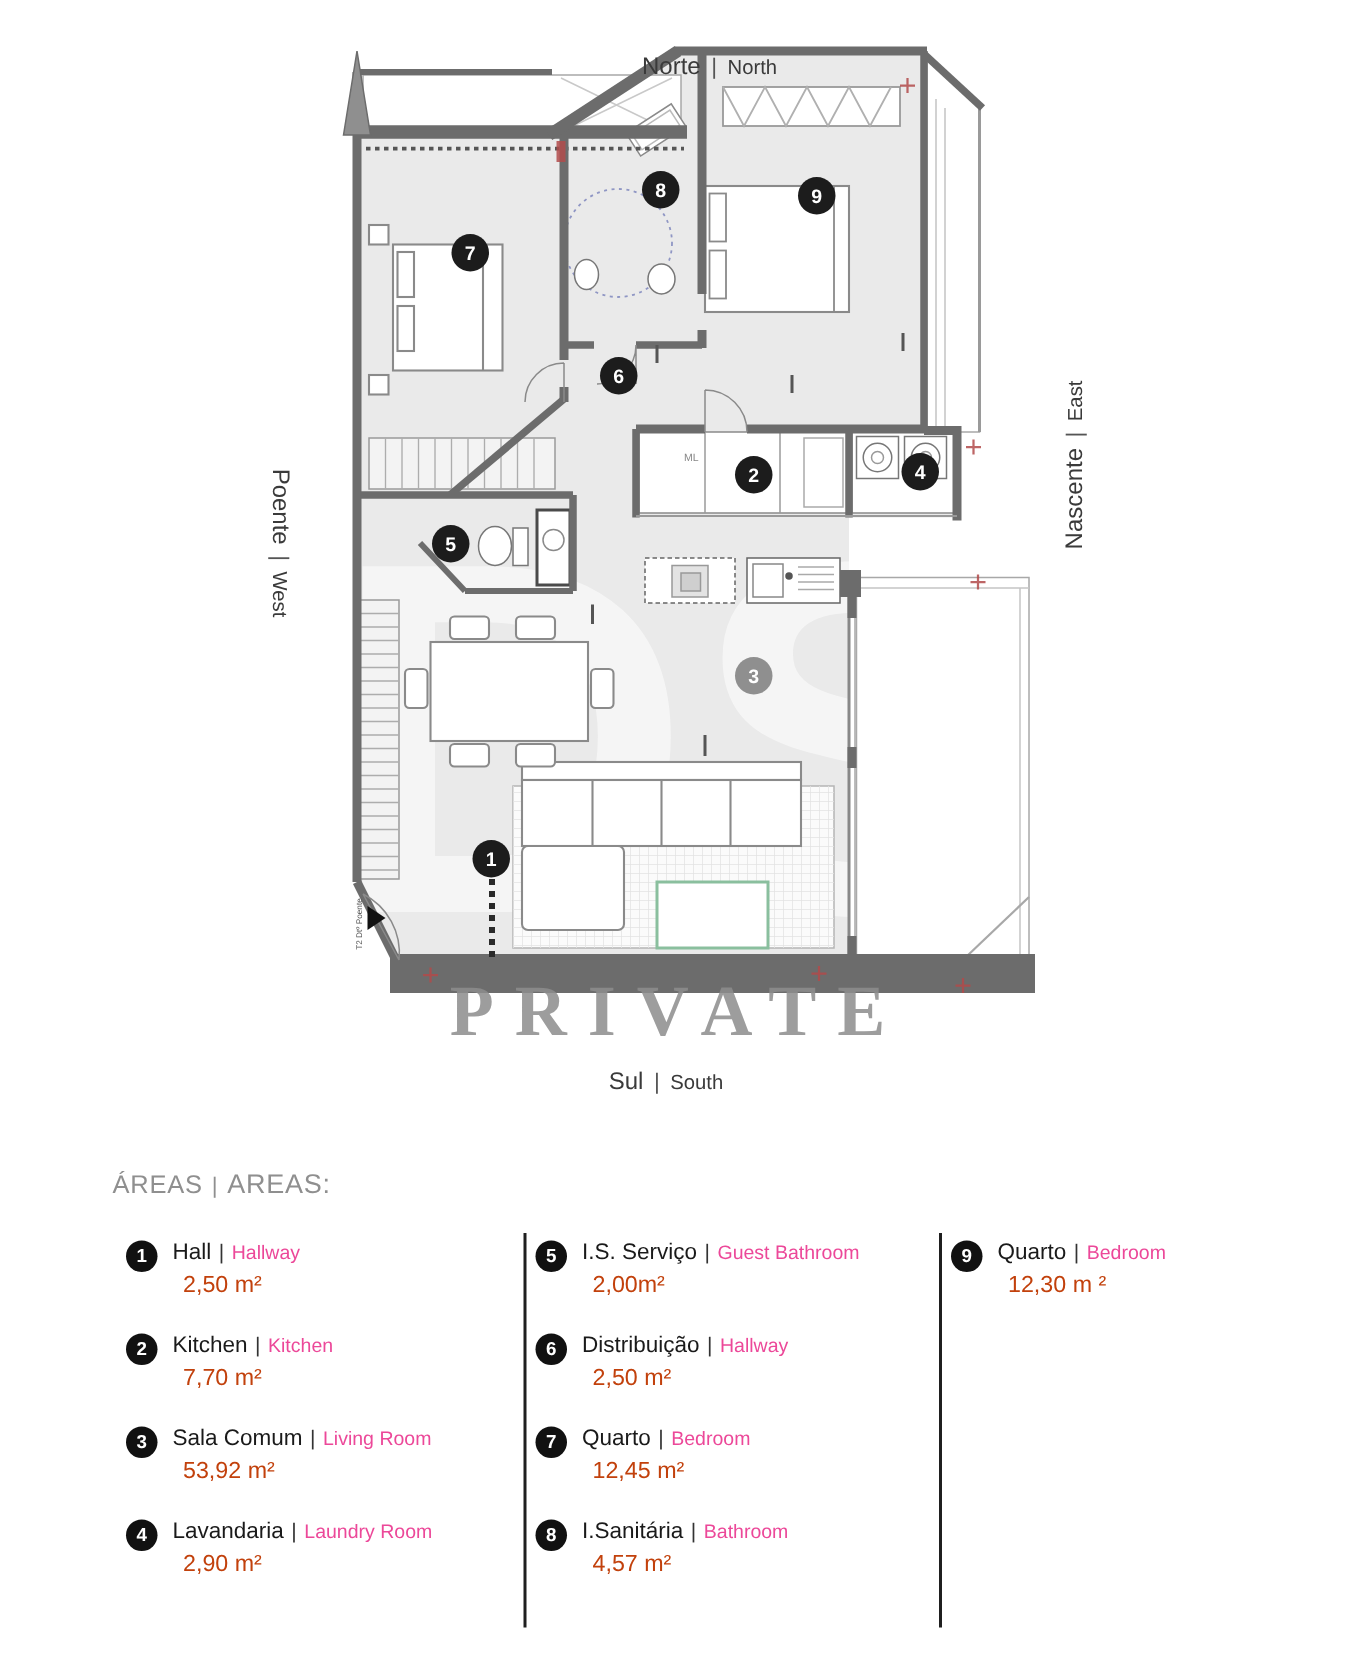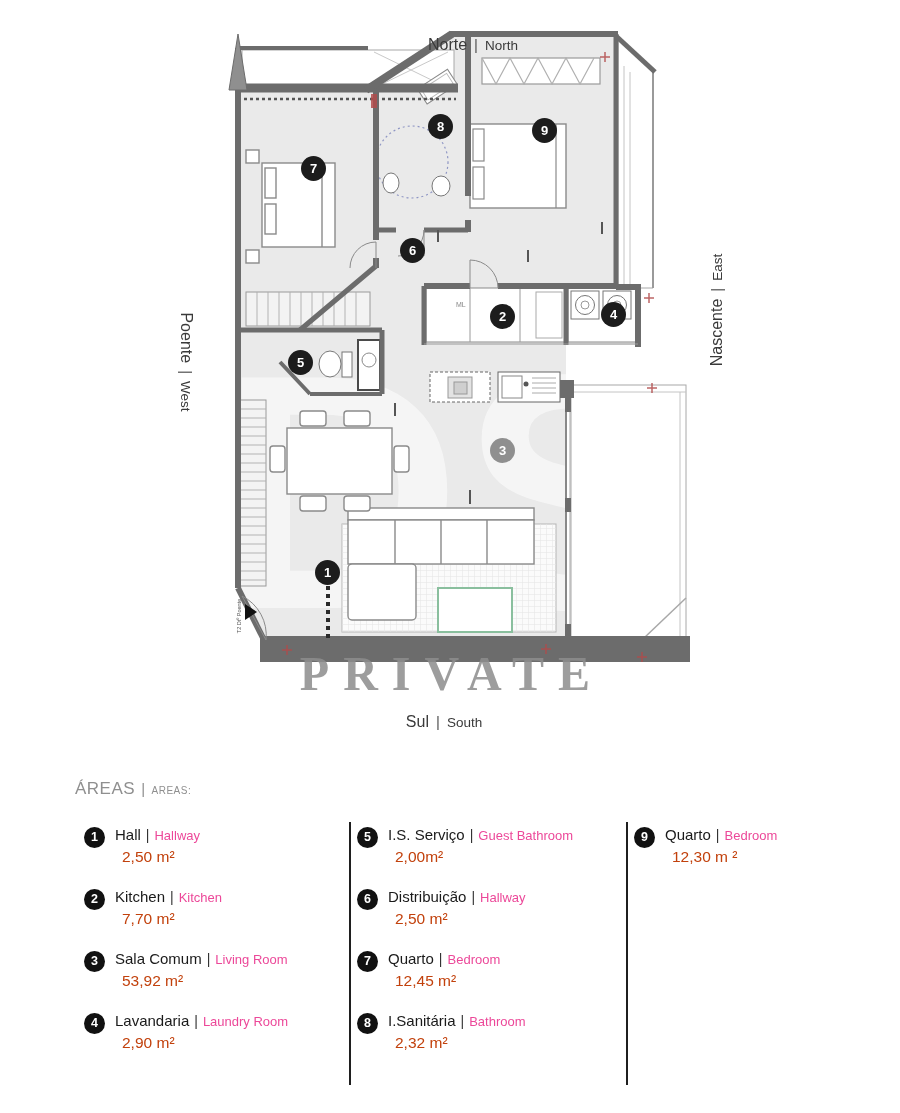--- a/index.html
+++ b/index.html
@@ -15,21 +15,21 @@
   .compass.rot-cw{transform:translate(-50%,-50%) rotate(90deg);}
   .compass.rot-ccw{transform:translate(-50%,-50%) rotate(-90deg);}
   
   .marker{position:absolute;width:25px;height:25px;border-radius:50%;background:#1c1c1c;
     color:#fff;font-size:13px;font-weight:bold;line-height:25px;text-align:center;}
   .marker--muted{background:#8f8f8f;}
   
   .lg-heading{position:absolute;left:75px;top:779px;color:#8f8f8f;letter-spacing:.5px;white-space:nowrap;}
   .lg-heading .pt{font-size:17px;}
   .lg-heading .sep{font-size:15px;margin:0 6px;}
-  .lg-heading .en{font-size:10px;}
+  .lg-heading .en{font-size:18px;}
   .lg-col{position:absolute;display:flex;flex-direction:column;gap:19px;}
   .lg-item{display:flex;align-items:flex-start;min-height:43px;}
   .lg-num{flex:0 0 auto;width:21px;height:21px;border-radius:50%;background:#111;color:#fff;
     font-size:12.5px;font-weight:bold;line-height:21px;text-align:center;margin-right:10px;margin-top:1px;}
   .lg-line1{white-space:nowrap;}
   .lg-pt{font-size:15px;color:#1a1a1a;}
   .lg-sep{font-size:14px;color:#333;margin:0 5px;}
   .lg-en{font-size:13px;color:#ec4899;}
   .lg-area{font-size:15.5px;color:#c2410c;margin-top:4px;padding-left:7px;}
   .lg-divider{position:absolute;width:2px;background:#1f1f1f;}
@@ -303,21 +303,21 @@
       <span class="lg-num">7</span>
       <div class="lg-text">
         <div class="lg-line1"><span class="lg-pt">Quarto</span><span class="lg-sep">|</span><span class="lg-en">Bedroom</span></div>
         <div class="lg-area">12,45 m²</div>
       </div>
     </div>
     <div class="lg-item">
       <span class="lg-num">8</span>
       <div class="lg-text">
         <div class="lg-line1"><span class="lg-pt">I.Sanitária</span><span class="lg-sep">|</span><span class="lg-en">Bathroom</span></div>
-        <div class="lg-area">2,32 m²</div>
+        <div class="lg-area">4,57 m²</div>
       </div>
     </div>
   </div>
 
   <div class="lg-col" style="left:634px;top:826px;width:250px;">
     <div class="lg-item">
       <span class="lg-num">9</span>
       <div class="lg-text">
         <div class="lg-line1"><span class="lg-pt">Quarto</span><span class="lg-sep">|</span><span class="lg-en">Bedroom</span></div>
         <div class="lg-area">12,30 m ²</div>

